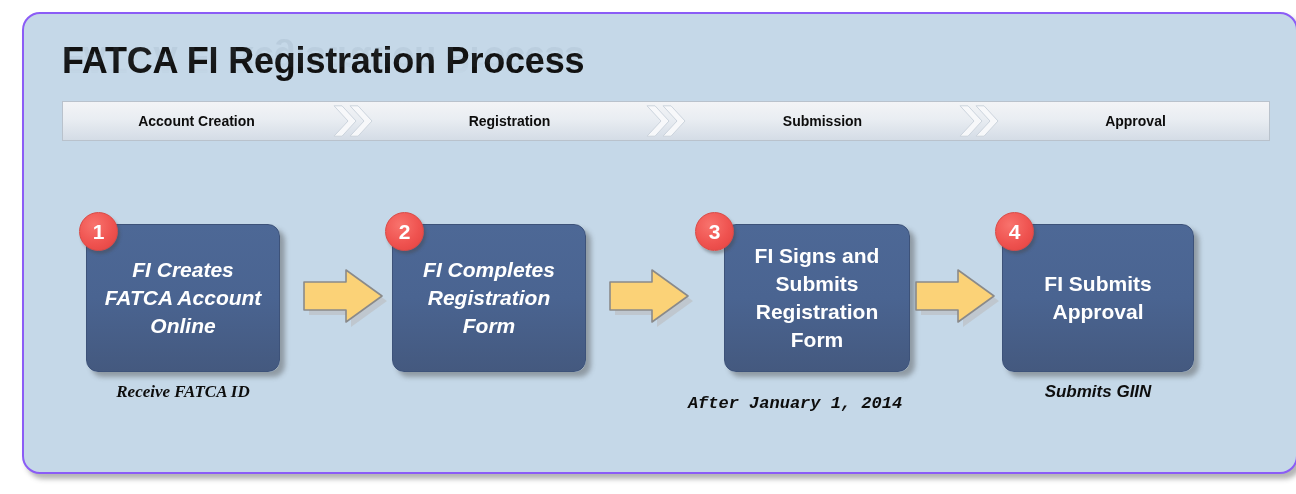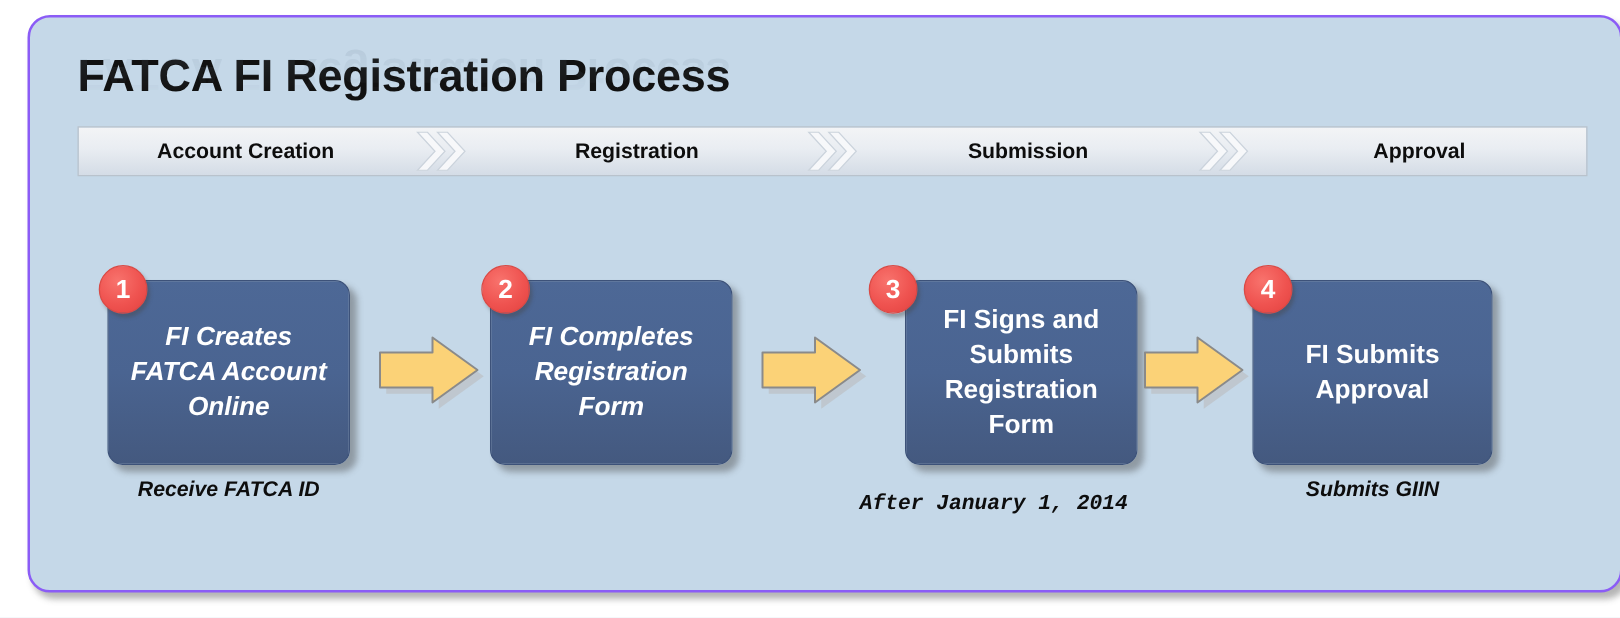--- a/index.html
+++ b/index.html
@@ -78,21 +78,21 @@
     background: linear-gradient(to bottom, #f3f4f6 0%, #e9edf2 45%, #d4dce6 100%);
     border: 1px solid #b9c2cc;
     display: flex;
     align-items: stretch;
   }
   .stage-cell {
     flex: 1 1 0;
     display: flex;
     align-items: center;
     justify-content: center;
-    font-size: 17px;
+    font-size: 14px;
     font-weight: bold;
     color: #0d0d0d;
     white-space: nowrap;
   }
   .stage-sep {
     position: relative;
     width: 46px;
     flex: 0 0 46px;
   }
   .stage-sep svg { display: block; width: 46px; height: 100%; }
@@ -193,21 +193,21 @@
     </div>
 
     <div class="flow">
 
       <div class="stepbox" style="left:62px; top:210px; width:194px; height:148px;font-style:italic;">
         <div class="step-text">FI Creates
 FATCA Account
 Online</div>
       </div>
       <div class="badge" style="left:55px; top:198px;">1</div>
-      <div class="caption" style="left:62px; top:368px; width:194px;">Receive FATCA ID</div>
+      <div class="caption" style="left:62px; top:368px; width:194px;font-family:Liberation Serif, serif;">Receive FATCA ID</div>
 
       <div class="arrow" style="left:272px; top:244px;">
         <svg viewBox="0 0 92 76">
           <polygon points="50,12 86,38 50,64 50,52 8,52 8,24 50,24" fill="#b9b9b9" transform="translate(5,5)" opacity="0.55"></polygon>
           <polygon points="50,12 86,38 50,64 50,52 8,52 8,24 50,24" fill="#fbd277" stroke="#8a8a8a" stroke-width="1.6" stroke-linejoin="round"></polygon>
         </svg>
       </div>
 
       <div class="stepbox" style="left:368px; top:210px; width:194px; height:148px;font-style:italic;">
         <div class="step-text">FI Completes

